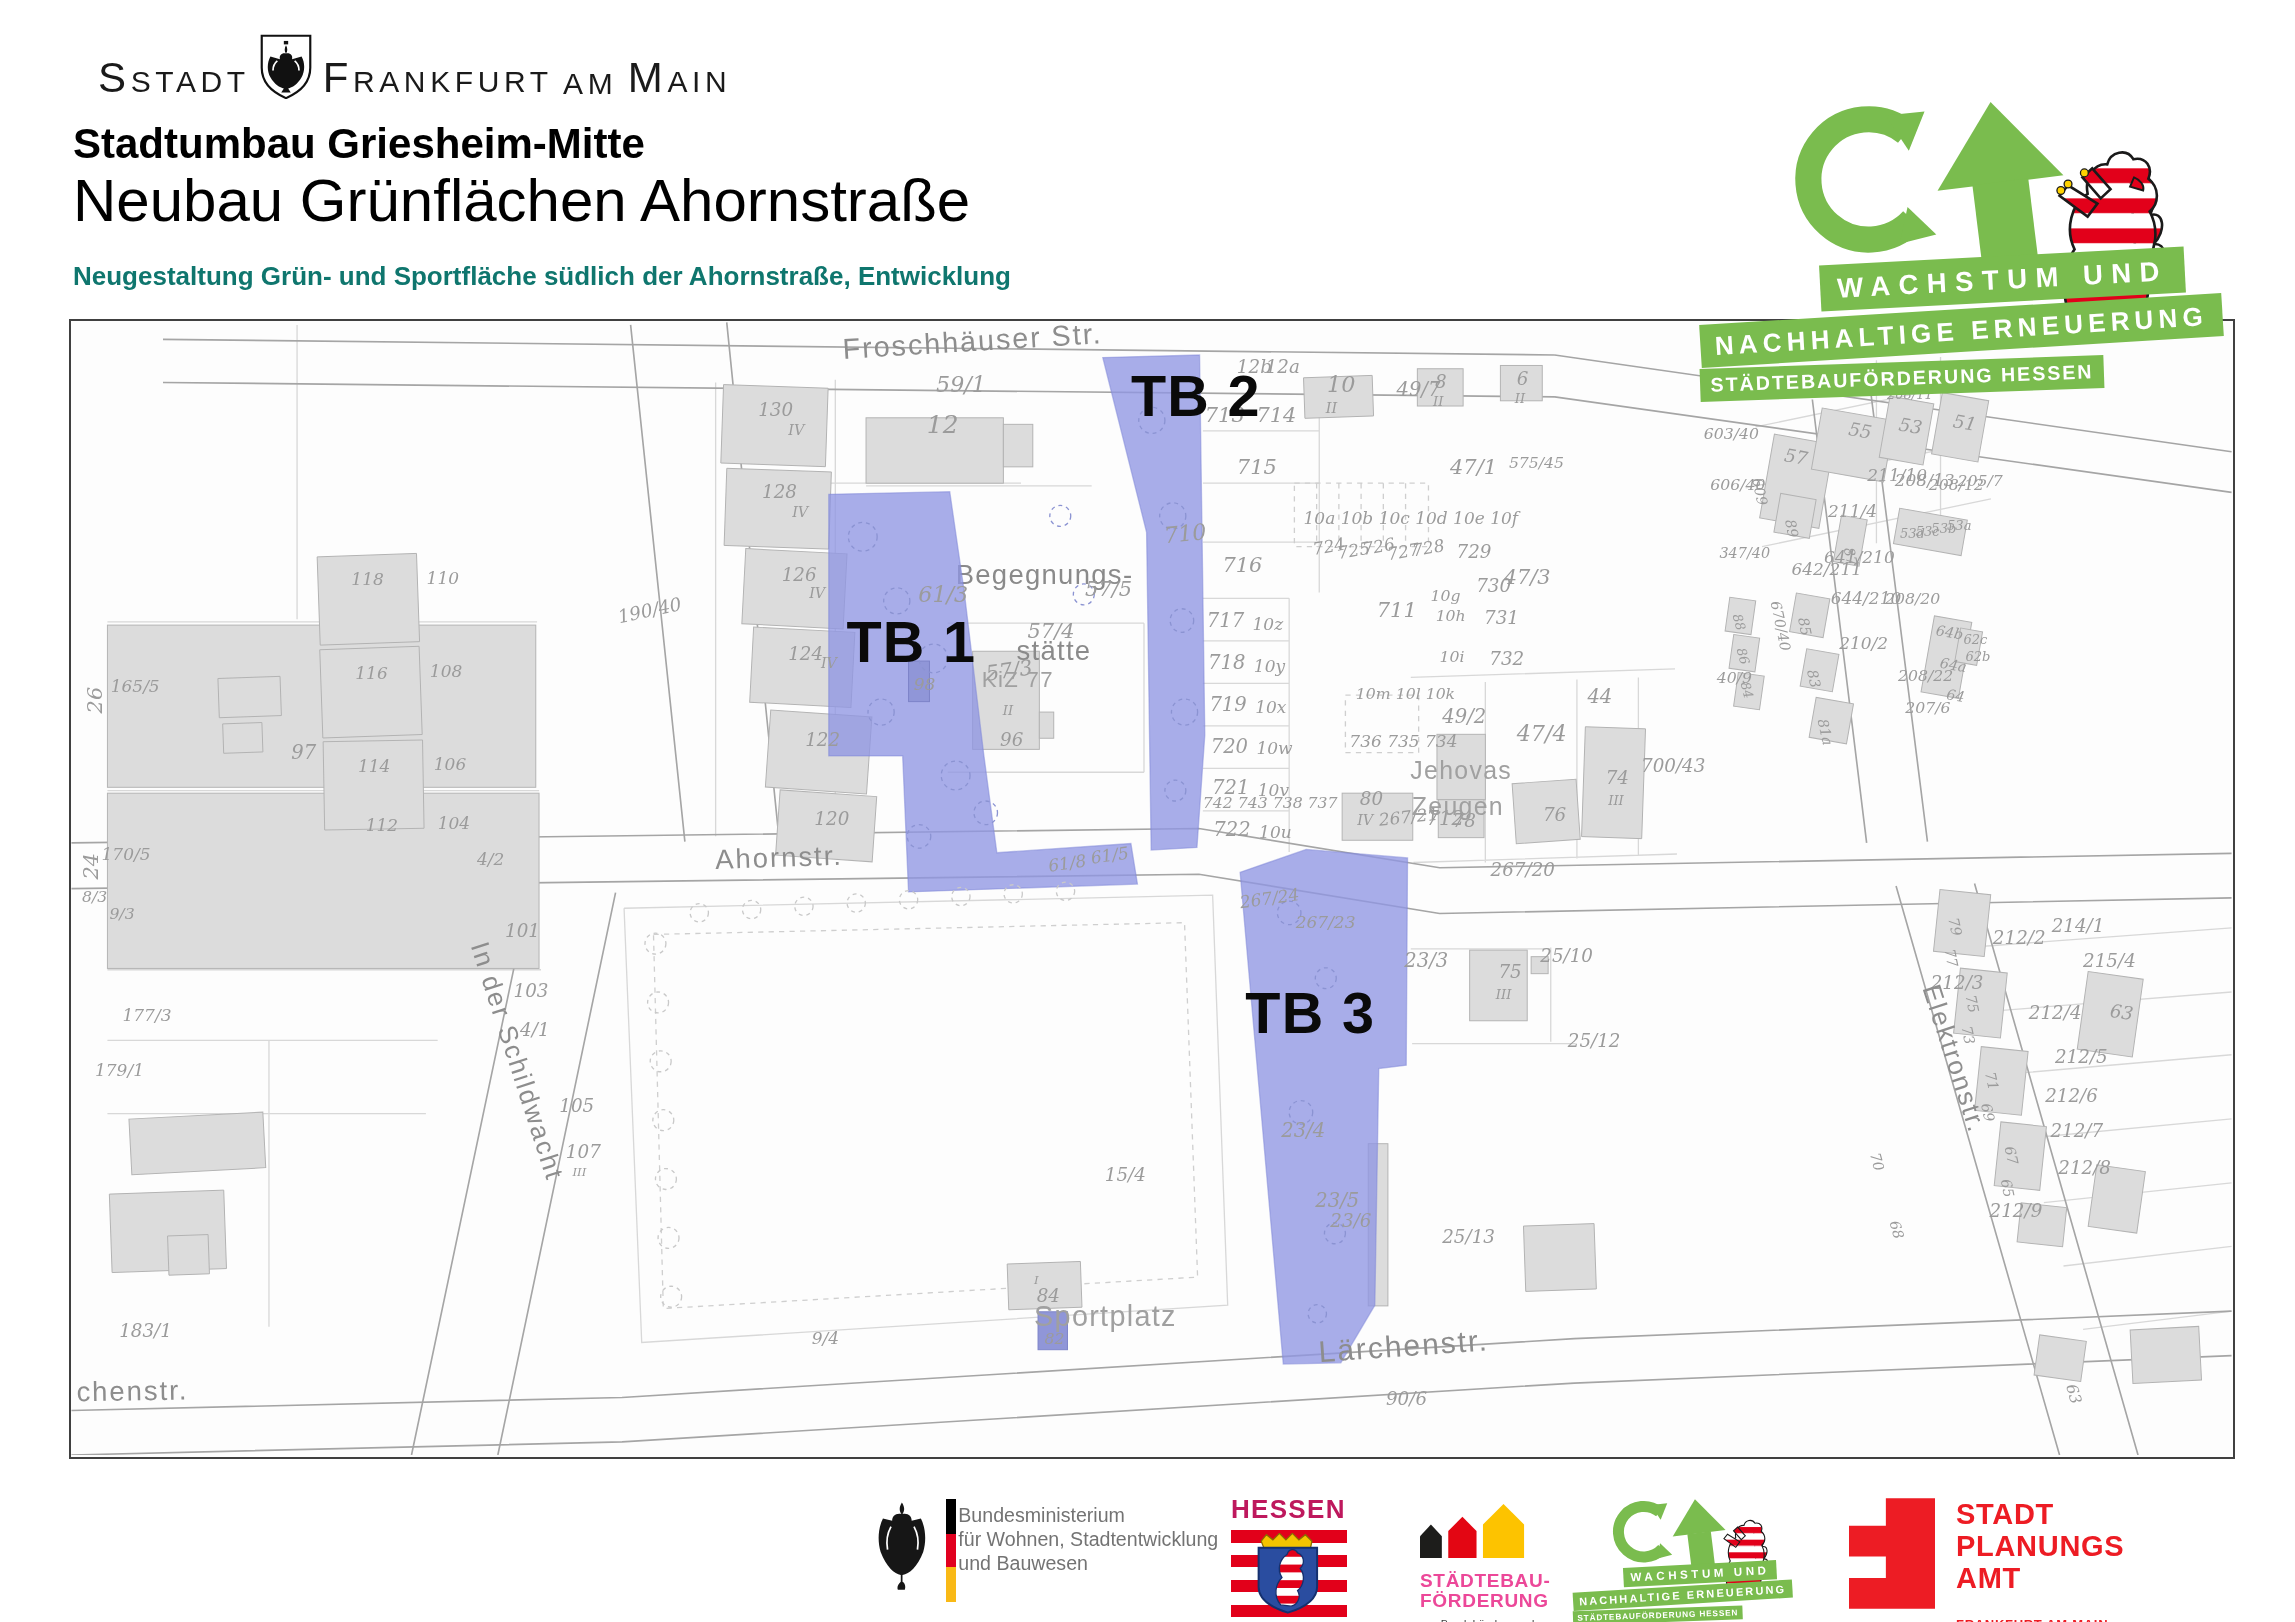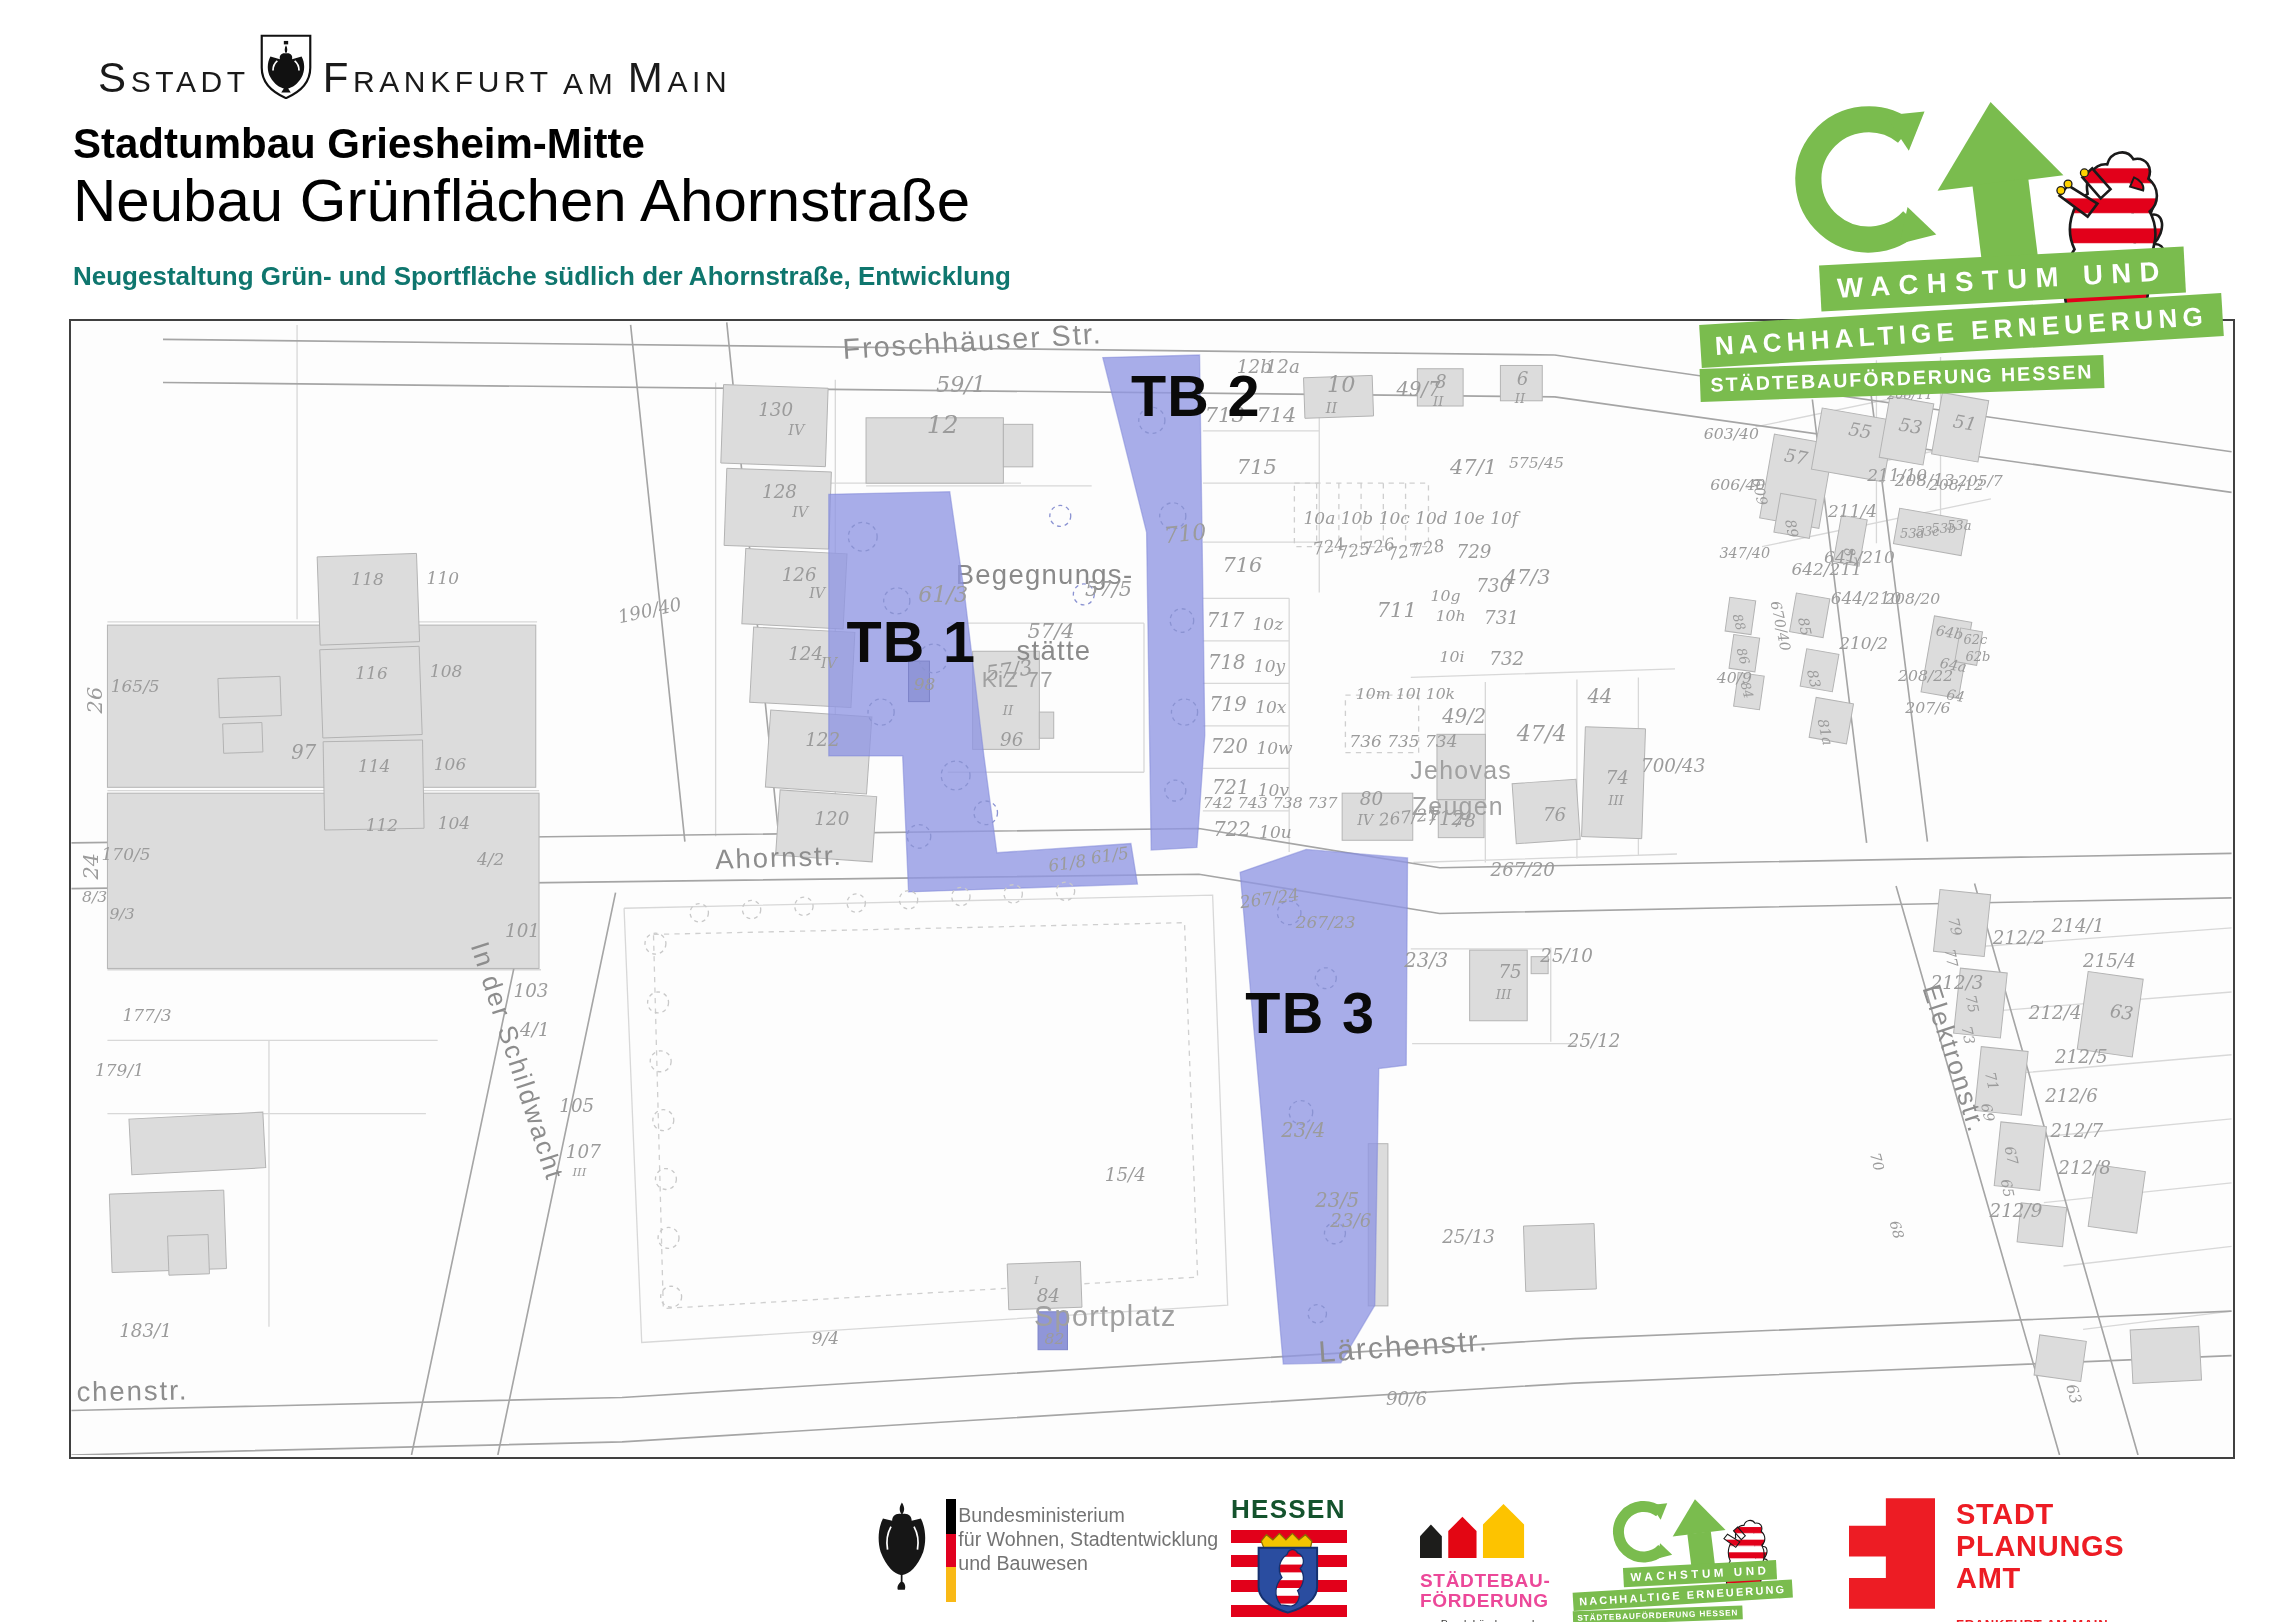--- a/index.html
+++ b/index.html
@@ -48,21 +48,21 @@
 
   
   .bund{left:871px;top:1499px;display:flex;}
   .bund-bar{width:10.5px;height:103px;margin-left:11.8px;display:flex;flex-direction:column;}
   .bund-bar div{width:10.5px;}
   .bb-k{height:35px;background:#000;}
   .bb-r{height:34px;background:#e1001f;}
   .bb-g{height:35px;background:#f9b916;}
   .bund-text{margin-left:2px;font-size:19.6px;line-height:24px;color:#737373;padding-top:3.9px;}
   .hessen{left:1231px;top:1494px;width:118px;}
-  .hessen-title{color:#14532d;font-size:26px;font-weight:bold;letter-spacing:1.3px;}
+  .hessen-title{color:#be185d;font-size:26px;font-weight:bold;letter-spacing:1.3px;}
   .hessen-stripes{margin-top:5.2px;width:116px;}
   .hs-r{height:12.4px;background:#e2001a;}
   .hs-w{height:12.4px;background:#ffffff;}
   .hessen-coat{left:1256px;top:1533px;}
   .stb{left:1420px;top:1502px;width:150px;}
   .stb-text{margin-top:9.2px;font-size:19px;font-weight:bold;line-height:20px;color:#ec4899;letter-spacing:0.7px;}
   .stb-sub{margin-top:6.5px;font-size:11px;line-height:13.7px;color:#3e3e3d;}
   .spa{left:1849px;top:1498px;display:flex;}
   .spa-text{margin-left:21px;color:#ed1c24;font-weight:bold;}
   .spa-main{font-size:29px;line-height:32px;letter-spacing:0.7px;}

